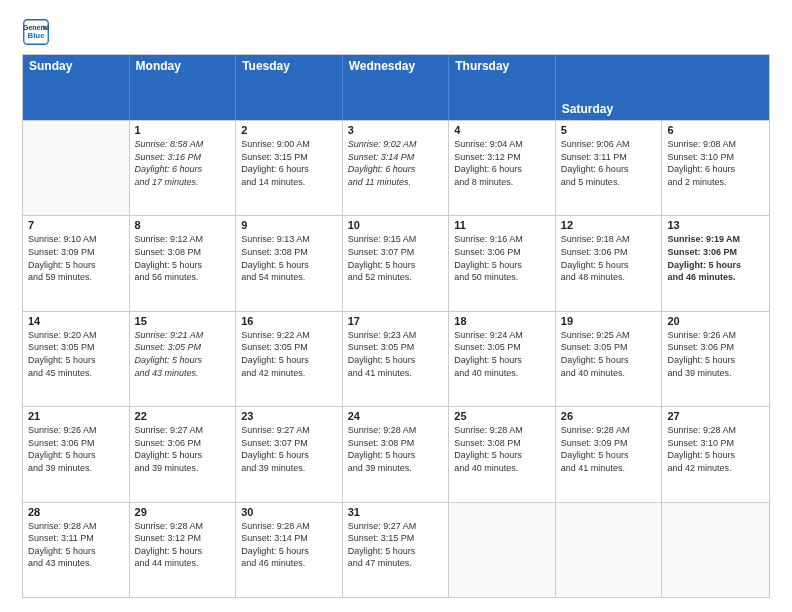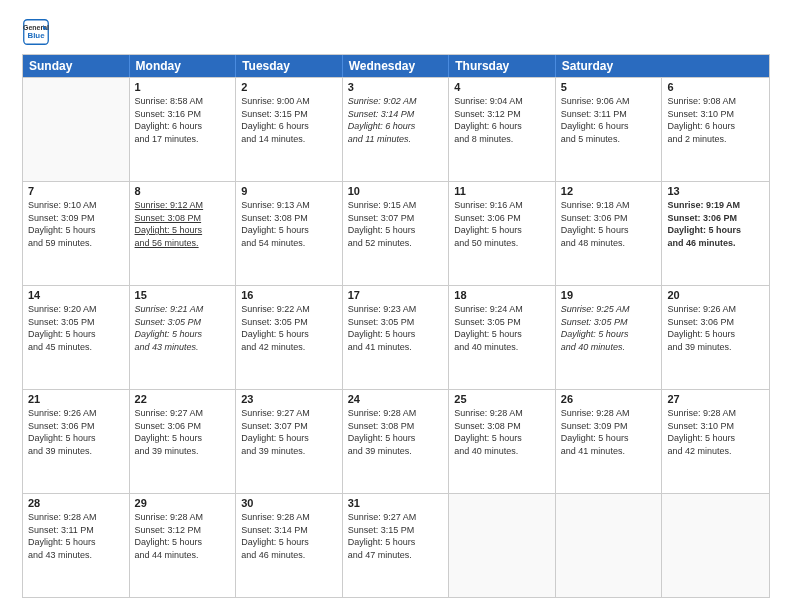--- a/index.html
+++ b/index.html
@@ -57,21 +57,21 @@
       background: #2a6bbf;
     }
     .cal-header-cell {
       color: #fff;
       font-size: 12px;
       font-weight: bold;
       padding: 4px 6px;
       text-align: left;
       border-right: 1px solid #4a8bdf;
     }
-    .cal-header-cell:last-child { border-right: none; }
+    .cal-header-cell:last-child { border-right: none; margin-top: 43px; }
     .cal-body {
       flex: 1;
       display: flex;
       flex-direction: column;
     }
     .cal-week {
       display: grid;
       grid-template-columns: repeat(7, 1fr);
       flex: 1;
       border-top: 1px solid #ccc;
@@ -126,21 +126,21 @@
         <div class="cal-header-cell">Tuesday</div>
         <div class="cal-header-cell">Wednesday</div>
         <div class="cal-header-cell">Thursday</div>
         <div class="cal-header-cell">Saturday</div>
       </div>
     <div class="cal-body">
     <div class="cal-week">
           <div class="cal-cell empty"></div>
           <div class="cal-cell">
             <span class="cell-date">1</span>
-            <div class="cell-info" style="white-space: pre-line;">Sunrise: 8:58 AM
+            <div class="cell-info" style="white-space: pre-line; font-style: italic;">Sunrise: 8:58 AM
 Sunset: 3:16 PM
 Daylight: 6 hours
 and 17 minutes.</div>
           </div>
           <div class="cal-cell">
             <span class="cell-date">2</span>
             <div class="cell-info" style="white-space: pre-line;">Sunrise: 9:00 AM
 Sunset: 3:15 PM
 Daylight: 6 hours
 and 14 minutes.</div>
@@ -177,21 +177,21 @@
         <div class="cal-week">
           <div class="cal-cell">
             <span class="cell-date">7</span>
             <div class="cell-info" style="white-space: pre-line;">Sunrise: 9:10 AM
 Sunset: 3:09 PM
 Daylight: 5 hours
 and 59 minutes.</div>
           </div>
           <div class="cal-cell">
             <span class="cell-date">8</span>
-            <div class="cell-info" style="white-space: pre-line; text-decoration: underline;">Sunrise: 9:12 AM
+            <div class="cell-info" style="white-space: pre-line;">Sunrise: 9:12 AM
 Sunset: 3:08 PM
 Daylight: 5 hours
 and 56 minutes.</div>
           </div>
           <div class="cal-cell">
             <span class="cell-date">9</span>
             <div class="cell-info" style="white-space: pre-line;">Sunrise: 9:13 AM
 Sunset: 3:08 PM
 Daylight: 5 hours
 and 54 minutes.</div>
@@ -256,21 +256,21 @@
           </div>
           <div class="cal-cell">
             <span class="cell-date">18</span>
             <div class="cell-info" style="white-space: pre-line;">Sunrise: 9:24 AM
 Sunset: 3:05 PM
 Daylight: 5 hours
 and 40 minutes.</div>
           </div>
           <div class="cal-cell">
             <span class="cell-date">19</span>
-            <div class="cell-info" style="white-space: pre-line; font-style: italic;">Sunrise: 9:25 AM
+            <div class="cell-info" style="white-space: pre-line;">Sunrise: 9:25 AM
 Sunset: 3:05 PM
 Daylight: 5 hours
 and 40 minutes.</div>
           </div>
           <div class="cal-cell">
             <span class="cell-date">20</span>
             <div class="cell-info" style="white-space: pre-line;">Sunrise: 9:26 AM
 Sunset: 3:06 PM
 Daylight: 5 hours
 and 39 minutes.</div>

